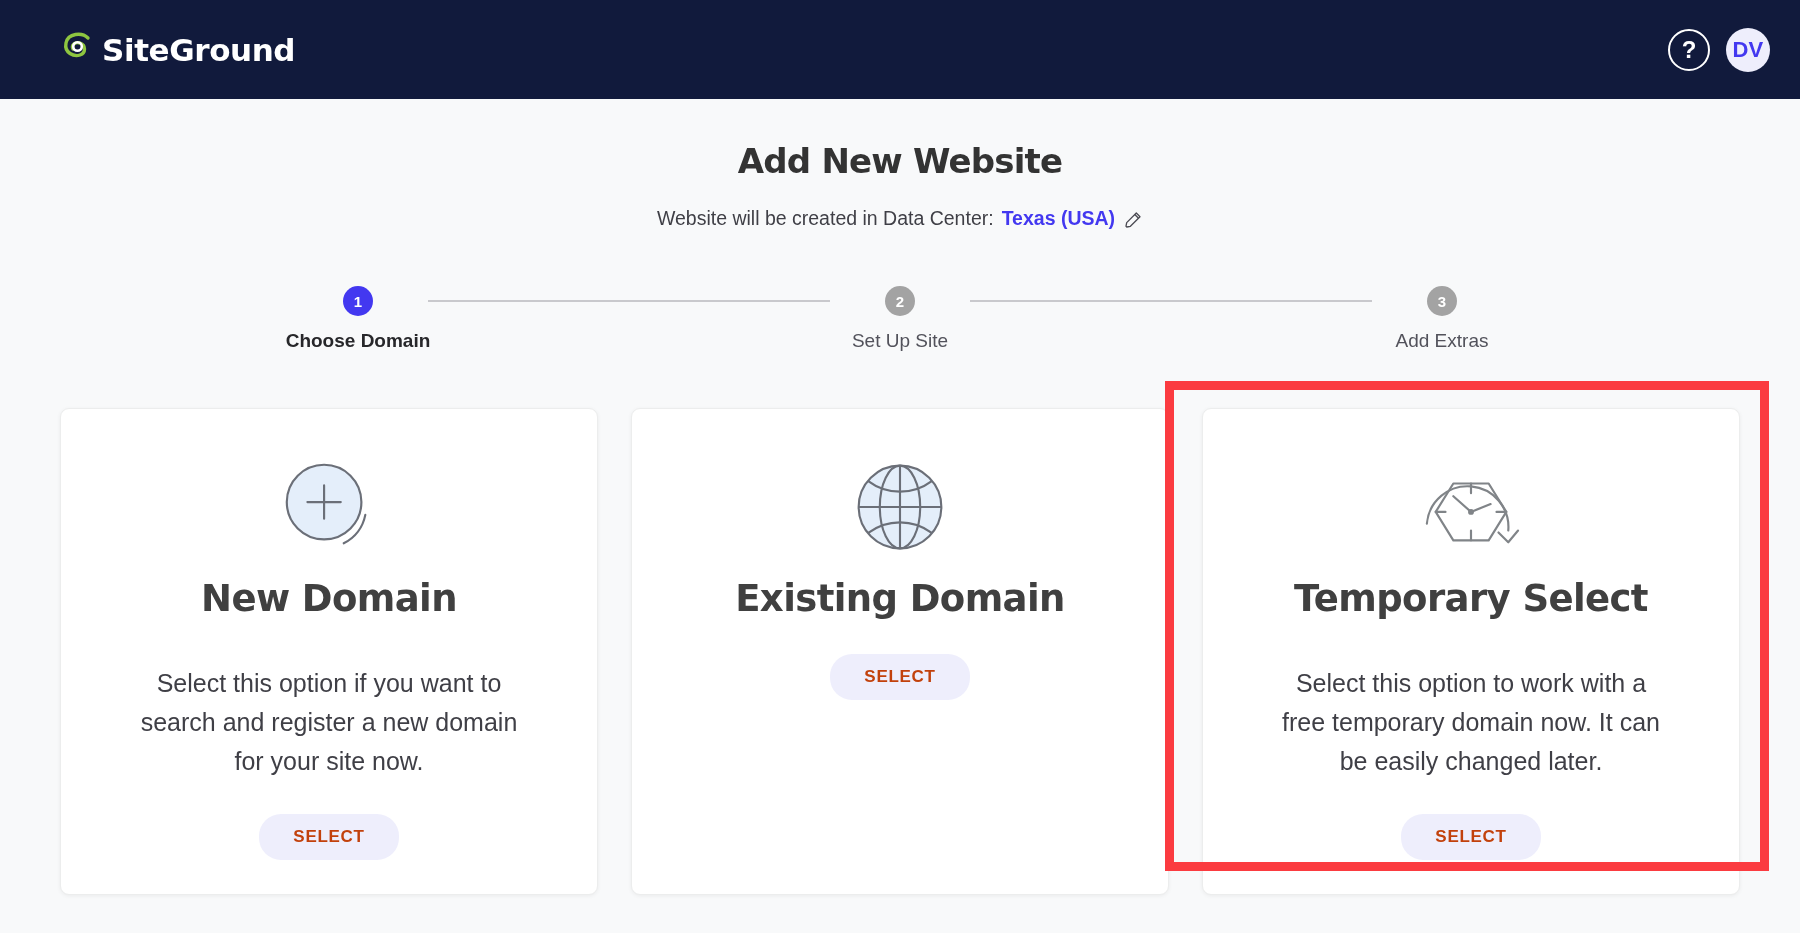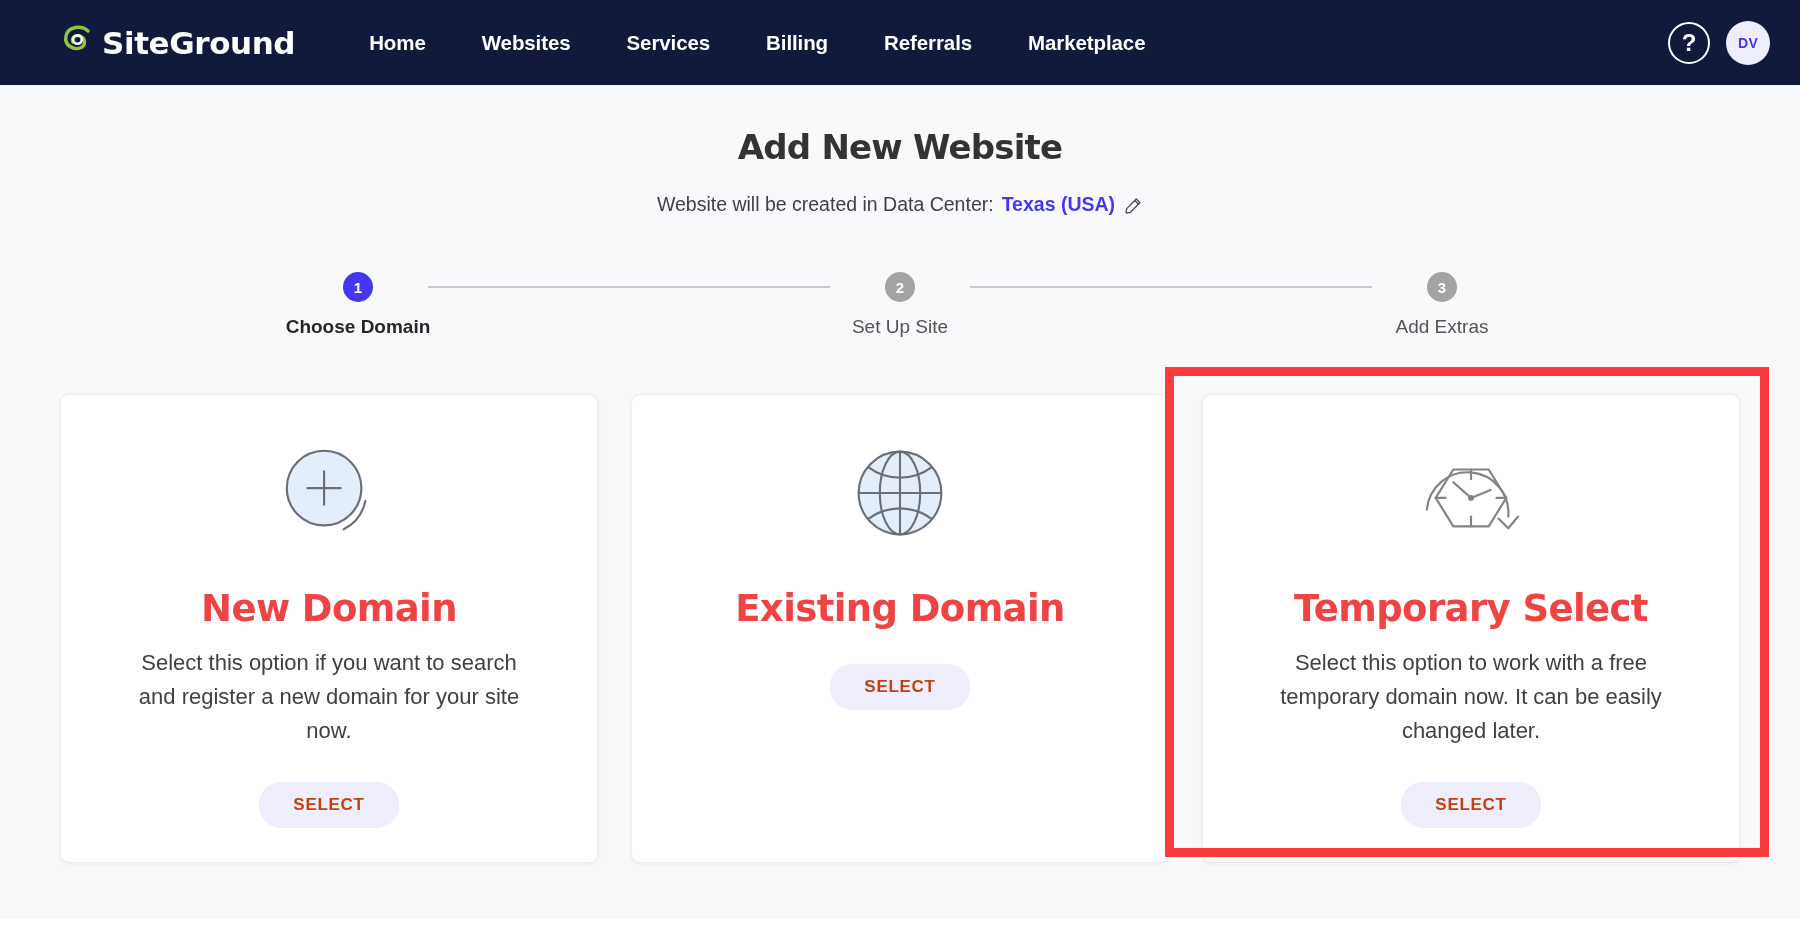--- a/index.html
+++ b/index.html
@@ -7,21 +7,21 @@
   html, body {
     width: 1800px;
     height: 937px;
     overflow: hidden;
     background: #f8f9fa;
     font-family: "Liberation Sans", sans-serif;
   }
 
   
   .topbar {
-    height: 85px;
+    height: 99px;
     background: #111a3c;
     display: flex;
     align-items: center;
     padding: 0 28px 0 62px;
     position: relative;
   }
 
   .brand {
     display: flex;
     align-items: center;
@@ -70,21 +70,21 @@
     font-size: 24px; font-weight: 700;
     cursor: pointer;
     font-family: "Liberation Sans", sans-serif;
   }
   .avatar {
     width: 44px; height: 44px;
     border-radius: 50%;
     background: #eeeefc;
     color: #4338f0;
     display: flex; align-items: center; justify-content: center;
-    font-size: 14px; font-weight: 600;
+    font-size: 22px; font-weight: 600;
     letter-spacing: 0.3px;
     cursor: pointer;
   }
 
   
   .page {
     background: #f8f9fa;
     height: 852px;
     position: relative;
   }
@@ -174,31 +174,31 @@
     padding: 38px 30px 34px;
     display: flex;
     flex-direction: column;
     align-items: center;
     min-height: 434px;
     position: relative;
     cursor: pointer;
   }
   .card-icon { height: 120px; display: flex; align-items: center; justify-content: center; }
   .card-title {
-    margin-top: 34px;
+    margin-top: 10px;
     font-size: 37px;
     font-weight: 700;
-    color: #ef4444;
+    color: #404040;
     letter-spacing: -0.6px;
     text-align: center;
     font-family: "DejaVu Sans", sans-serif;
   }
   .card-desc {
-    margin-top: 16px;
-    font-size: 22px;
+    margin-top: 44px;
+    font-size: 25px;
     line-height: 1.55;
     color: #3f3f46;
     text-align: center;
     max-width: 400px;
   }
   .select-btn {
     margin-top: 34px;
     background: #eeeefc;
     color: #c2410c;
     font-size: 17px;
@@ -237,28 +237,20 @@
   <div class="brand">
     <span class="brand-mark">
       <svg viewBox="0 0 34 38" width="34" height="38">
         <path d="M26 7 C20 1, 6 2, 4 12 C2 22, 12 26, 18 24 C24 22, 24 14, 18 12 C13 10.5, 9 14, 11 18" fill="none" stroke="#8ec640" stroke-width="3.4" stroke-linecap="round"></path>
         <circle cx="15.5" cy="15.5" r="4.3" fill="none" stroke="#ffffff" stroke-width="2.6"></circle>
       </svg>
     </span>
     <span class="brand-name">SiteGround</span>
   </div>
 
-  <div class="nav-links">
-    <div class="nav-link">Home</div>
-    <div class="nav-link">Websites</div>
-    <div class="nav-link">Services</div>
-    <div class="nav-link">Billing</div>
-    <div class="nav-link">Referrals</div>
-    <div class="nav-link">Marketplace</div>
-  </div>
 
   <div class="nav-right">
     <div class="help-btn">?</div>
     <div class="avatar">DV</div>
   </div>
 
 </div>
 
 <div class="page">
 

